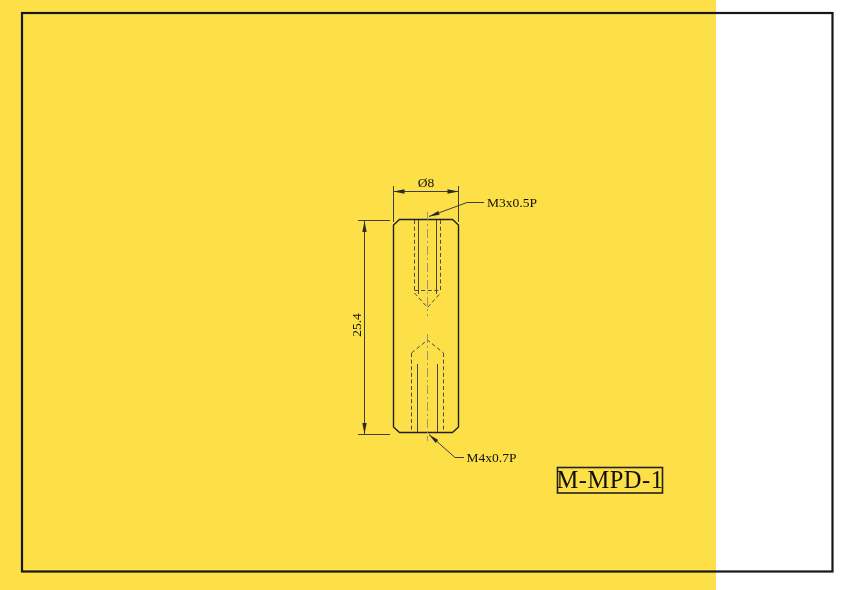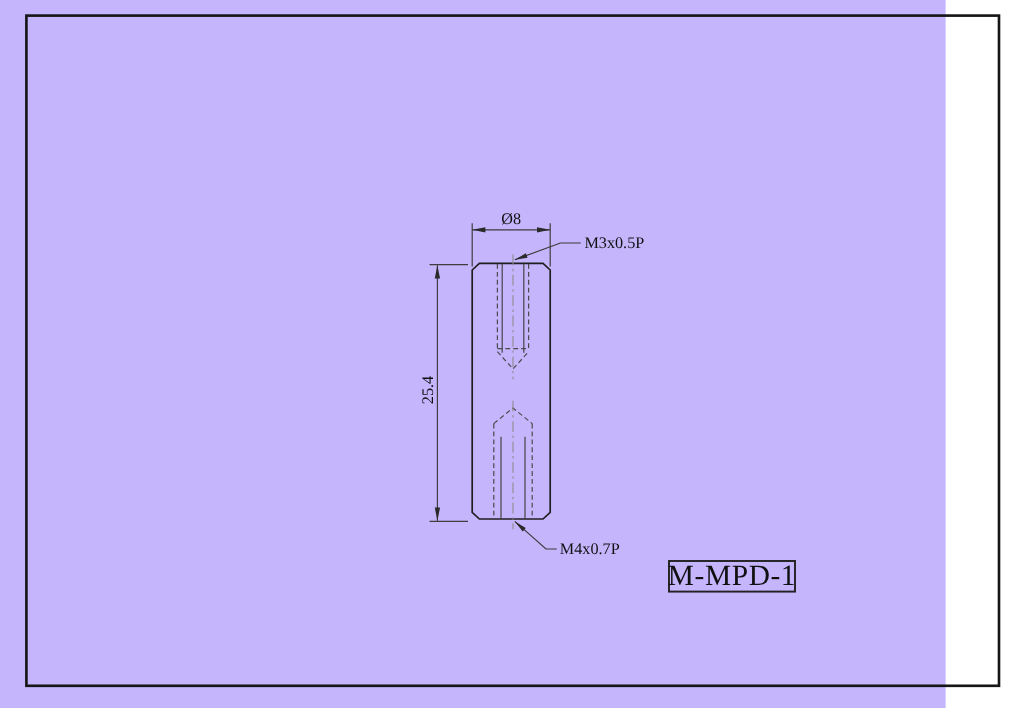--- a/index.html
+++ b/index.html
@@ -6,23 +6,23 @@
     margin: 0;
     padding: 0;
     width: 850px;
     height: 590px;
     background: #ffffff;
     font-family: "Liberation Serif", serif;
     overflow: hidden;
   }
   .stage {
     position: relative;
-    width: 788px;
+    width: 716px;
     height: 590px;
-    background: #c4b5fd;
+    background: #fde047;
   }
   svg { display: block; }
 
   
   .outline       { stroke: #1f1f1f; stroke-width: 1.4; fill: none; }
   .hidden-line   { stroke: #4a4a4a; stroke-width: 1;   fill: none; stroke-dasharray: 4 2.6; }
   .solid-thin    { stroke: #454545; stroke-width: 1;   fill: none; }
   .centerline    { stroke: #8c8c8c; stroke-width: 0.9; fill: none; stroke-dasharray: 9 3 2 3; }
   .dim-line      { stroke: #3d3d3d; stroke-width: 1;   fill: none; }
   .arrowhead     { fill: #2a2a2a; stroke: none; }

